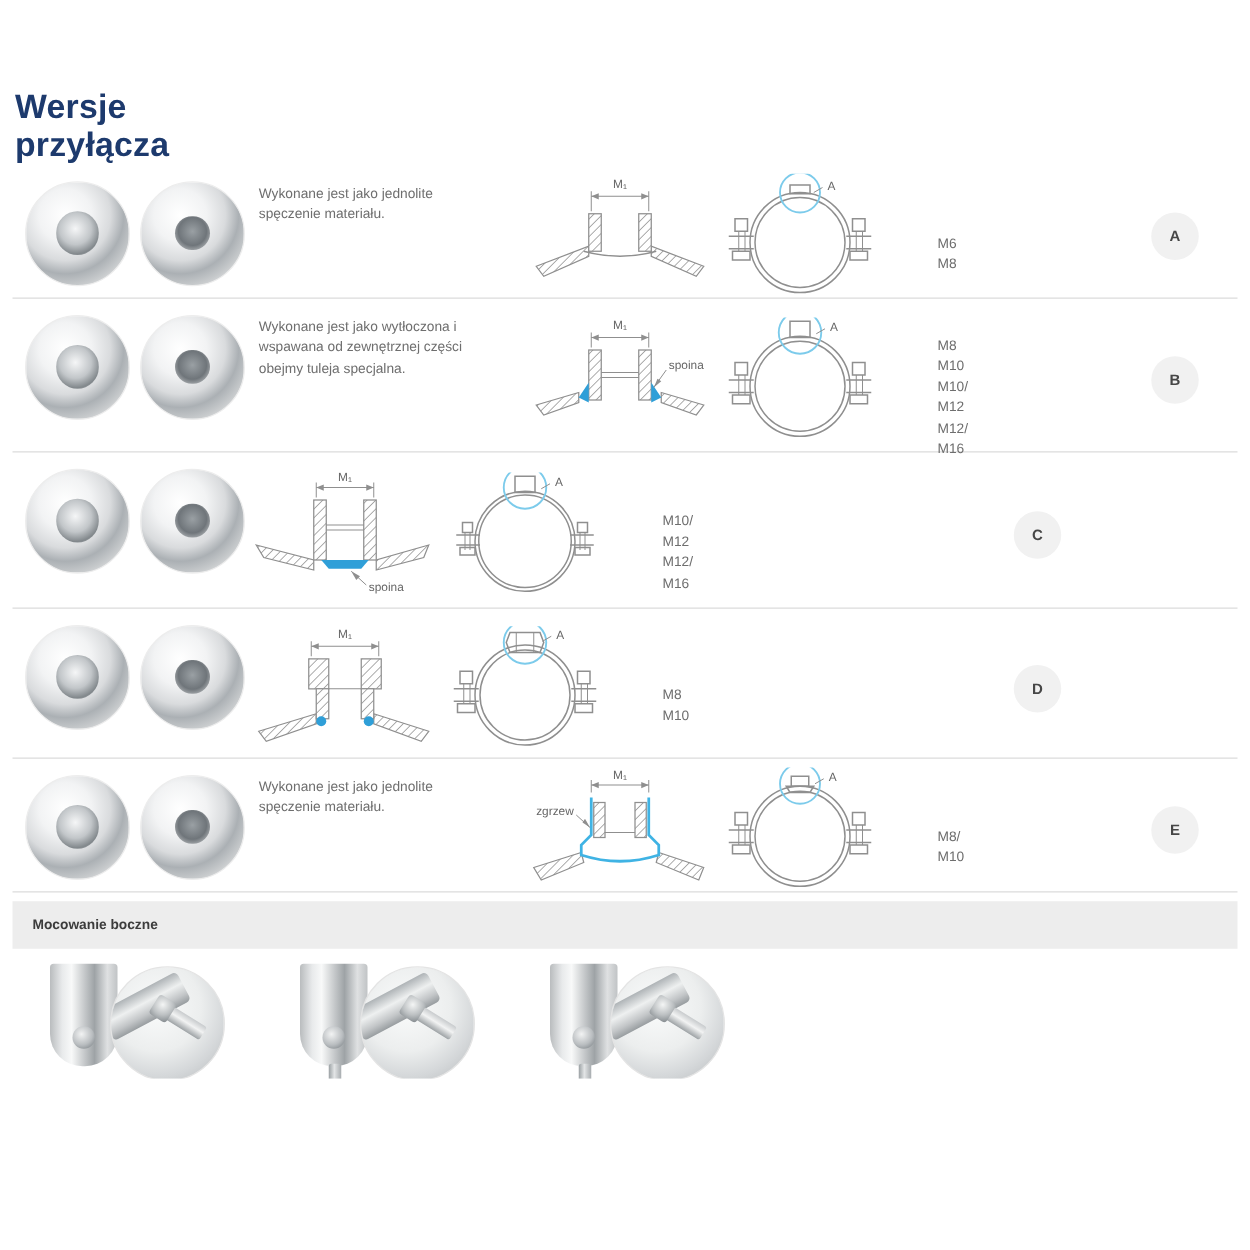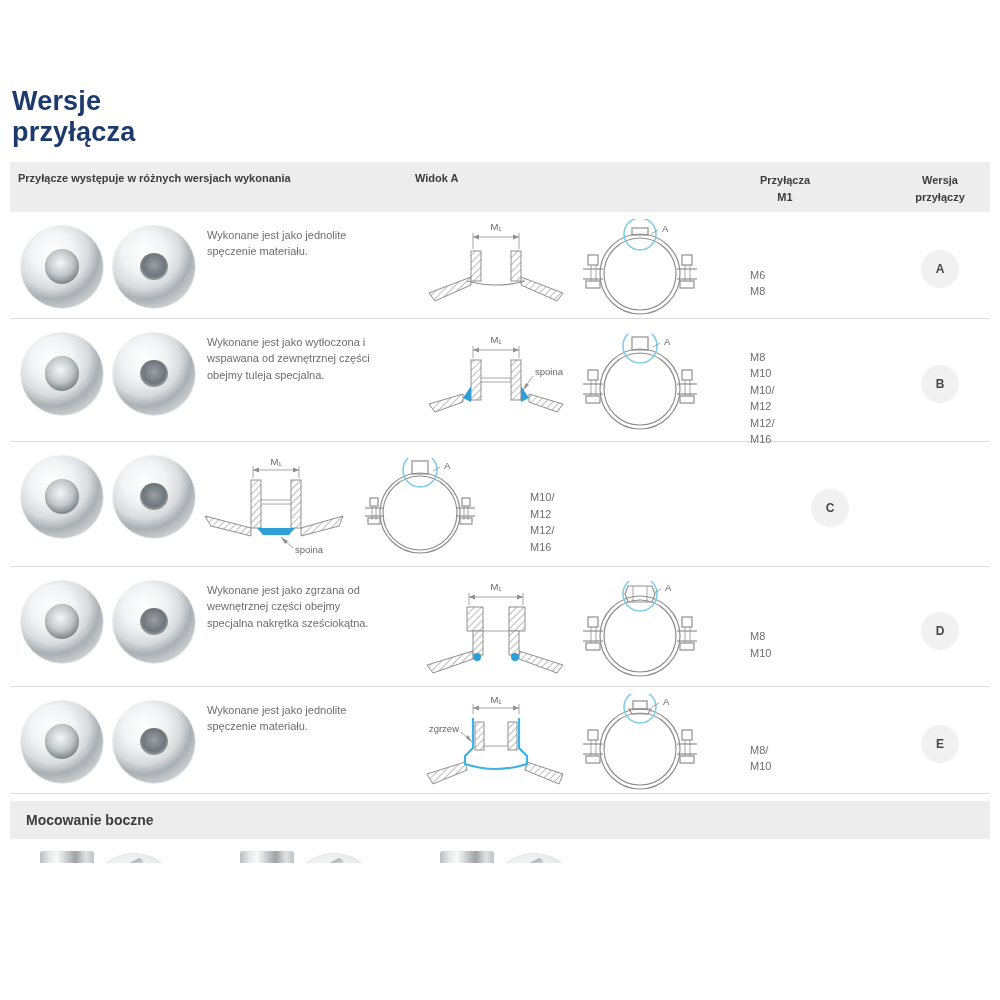--- a/index.html
+++ b/index.html
@@ -1,17 +1,17 @@
 <!DOCTYPE html>
 <html><head>
 <meta charset="utf-8">
 <style>
   * { box-sizing: border-box; margin: 0; padding: 0; }
   body { background: #fff; font-family: "Liberation Sans", sans-serif; }
-  .page { width: 1000px; height: 863px; background: #fff; position: relative; padding: 16px 10px; overflow: hidden; }
+  .page { width: 1000px; height: 863px; background: #fff; position: relative; padding: 0 10px; overflow: hidden; }
 
   .title {
     padding-top: 70px; padding-left: 2px;
     color: #1d3a6d; font-size: 27px; font-weight: bold;
     line-height: 1.14; white-space: pre-line; letter-spacing: .2px;
   }
 
   
   .thead {
     margin-top: 14px; background: #ededed; height: 50px;
@@ -60,21 +60,21 @@
   .weld { fill: #2f9fd8; stroke: none; }
   .hl { stroke: #7ccbeb; stroke-width: 1.5; fill: none; }
   .blue-ln { stroke: #3fb3e4; stroke-width: 2.2; fill: none; }
   .lbl { font-size: 9.5px; fill: #666; font-family: "Liberation Sans", sans-serif; }
   .thin { stroke: #8f8f8f; stroke-width: .8; fill: none; }
 
   
   .section-bar {
     margin-top: 7px; background: #ededed; height: 38px;
     display: flex; align-items: center; padding-left: 16px;
-    font-size: 14px; color: #3c3c3c; font-weight: 600;
+    font-size: 11px; color: #3c3c3c; font-weight: 600;
   }
   .bottom-photos { display: flex; padding-left: 30px; gap: 60px; margin-top: 12px; }
   .group { display: flex; align-items: flex-start; position: relative; }
   .strap {
     width: 54px; height: 82px; position: relative; flex: none;
     border-radius: 3px 3px 26px 26px;
     background: linear-gradient(90deg, #b9bcbe 0%, #e8eaeb 18%, #f8f9f9 32%, #c3c6c8 52%, #9ea3a6 66%, #dfe1e2 85%, #c0c3c5 100%);
   }
   .strap::after {
     content: ""; position: absolute; left: 50%; bottom: 14px; width: 18px; height: 18px;
@@ -119,28 +119,20 @@
       <line x1="0" y1="0" x2="0" y2="5" stroke="#9a9a9a" stroke-width="1.3"></line>
     </pattern>
   </defs>
 </svg>
 
 <div class="page">
 
   <div class="title">Wersje
 przyłącza</div>
 
-  <div class="thead">
-    <div class="th th-1">Przyłącze występuje w różnych wersjach wykonania</div>
-    <div class="th th-2">Widok A</div>
-    <div class="th th-3">Przyłącza
-M1</div>
-    <div class="th th-4">Wersja
-przyłączy</div>
-  </div>
 
   <div class="row" style="height:107px">
     <div class="c-photos">
       <div class="photo"></div>
       <div class="photo alt"></div>
     </div>
     <div class="c-desc">Wykonane jest jako jednolite spęczenie materiału.</div>
     <div class="c-draw">
       <svg width="300" height="100" viewBox="0 0 300 100">
 
@@ -289,21 +281,20 @@
     <div class="c-ver">
       <div class="badge">C</div>
     </div>
   </div>
 
   <div class="row" style="height:120px">
     <div class="c-photos">
       <div class="photo"></div>
       <div class="photo alt"></div>
     </div>
-    <div class="c-desc">Wykonane jest jako zgrzana od wewnętrznej części obejmy specjalna nakrętka sześciokątna.</div>
     <div class="c-draw">
       <svg width="300" height="100" viewBox="0 0 300 100">
         <polygon class="hatched" points="12,84 58,70 58,78 18,92"></polygon>
         <polygon class="hatched" points="148,84 104,70 104,78 142,92"></polygon>
         <polygon class="hatched" points="52,26 68,26 68,50 52,50"></polygon>
         <polygon class="hatched" points="94,26 110,26 110,50 94,50"></polygon>
         <rect class="hatched" x="58" y="50" width="10" height="24"></rect>
         <rect class="hatched" x="94" y="50" width="10" height="24"></rect>
         <line class="thin" x1="68" y1="50" x2="94" y2="50"></line>
         <circle class="weld" cx="62" cy="76" r="4"></circle>

